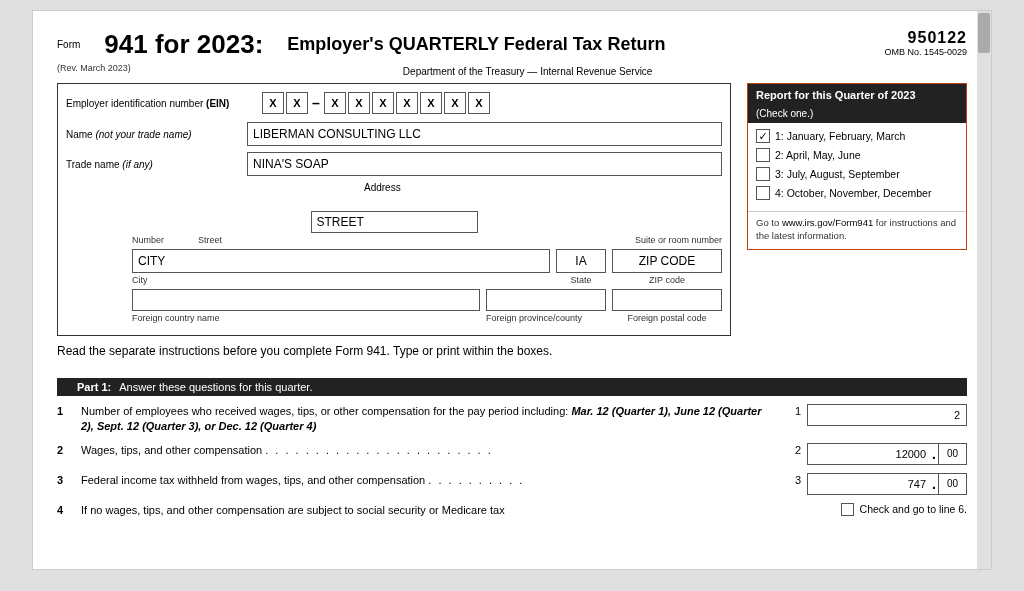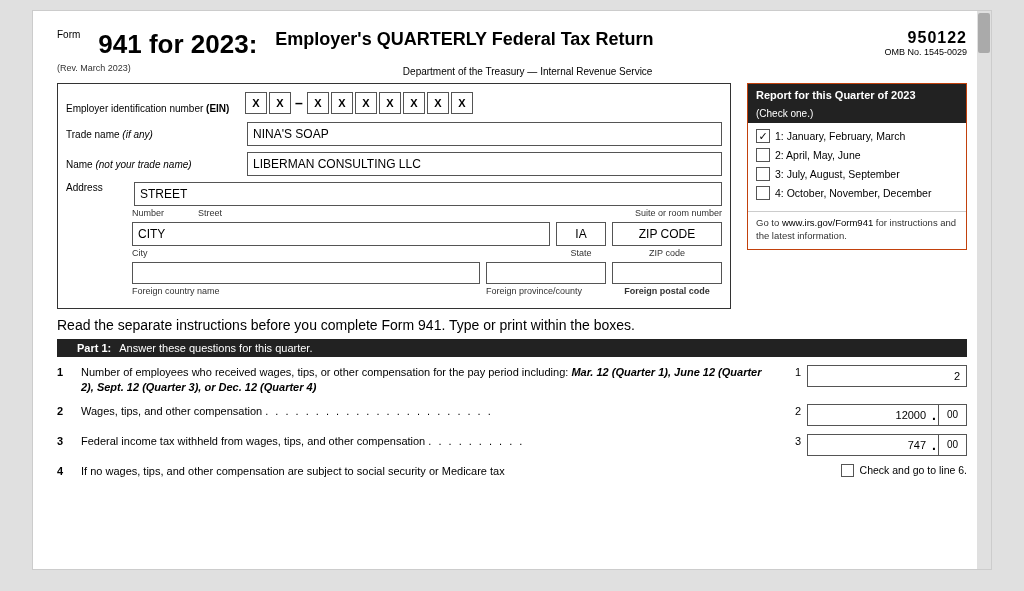--- a/index.html
+++ b/index.html
@@ -24,22 +24,22 @@
     
     .form-header {
       display: flex;
       justify-content: space-between;
       align-items: flex-start;
       margin-bottom: 6px;
     }
     .form-title-block { flex: 1; }
     .form-title-line {
       display: flex;
-      align-items: flex-start;
-      gap: 18px;
+      align-items: center;
+      gap: 24px;
     }
     .form-label-small { font-size: 10px; font-weight: normal; }
     .form-title-big { font-size: 26px; font-weight: bold; }
     .form-title-desc { font-size: 18px; font-weight: bold; }
     .form-rev { font-size: 9px; color: #333; margin-top: 1px; }
     .form-dept { font-size: 10px; text-align: center; flex: 1; padding-top: 4px; }
     .omb-block { text-align: right; font-size: 10px; }
     .omb-number { font-size: 16px; font-weight: bold; letter-spacing: 1px; }
     .omb-text { font-size: 9px; }
 
@@ -48,23 +48,23 @@
       display: flex;
       gap: 16px;
       margin-bottom: 8px;
     }
     .left-form { flex: 1; border: 1px solid #333; padding: 8px; }
     .right-quarter { width: 220px; }
 
     
     .ein-row {
       display: flex;
-      align-items: flex-end;
+      align-items: center;
       margin-bottom: 8px;
-      gap: 4px;
+      gap: 21px;
     }
     .ein-label { font-size: 10px; width: 175px; flex-shrink: 0; }
     .ein-bold { font-weight: bold; }
     .ein-boxes {
       display: flex;
       align-items: center;
       gap: 2px;
     }
     .ein-box {
       width: 22px; height: 22px;
@@ -88,23 +88,24 @@
       border: 1px solid #555;
       padding: 3px 5px;
       font-size: 12px;
       height: 24px;
     }
 
     
     .address-block { margin-top: 4px; }
     .address-row1 {
       display: flex;
-      align-items: flex-start;
-      gap: 8px;
+      align-items: center;
+      gap: 18px;
       margin-bottom: 2px;
+      flex-direction: column;
     }
     .address-label { font-size: 10px; width: 60px; flex-shrink: 0; }
     .street-field {
       flex: 1;
       border: 1px solid #555;
       padding: 3px 5px;
       font-size: 12px;
       height: 24px;
     }
     .address-sublabels {
@@ -192,22 +193,22 @@
       padding: 4px 8px 6px;
       font-size: 9.5px;
       line-height: 1.4;
       color: #333;
       border-top: 1px solid #ccc;
     }
     .irs-link { color: #000; }
 
     
     .instructions-line {
-      font-size: 14px;
-      margin-bottom: 6px;
+      font-size: 12px;
+      margin-bottom: 20px;
       margin-top: 4px;
     }
 
     
     .part-header {
       display: flex;
       align-items: center;
       gap: 8px;
       background: #222;
       color: white;
@@ -339,30 +340,30 @@
           <div class="ein-box">X</div>
           <div class="ein-box">X</div>
           <div class="ein-box">X</div>
           <div class="ein-box">X</div>
           <div class="ein-box">X</div>
         </div>
       </div>
 
       <div class="form-row">
         <div class="row-label">
-          Trade name <span class="row-label-italic">(if any)</span>
-        </div>
-        <input class="text-field" type="text" value="NINA'S SOAP" style="">
+          Name <span class="row-label-italic">(not your trade name)</span>
+        </div>
+        <input class="text-field" type="text" value="LIBERMAN CONSULTING LLC" style="">
       </div>
 
       <div class="form-row">
         <div class="row-label">
-          Name <span class="row-label-italic">(not your trade name)</span>
-        </div>
-        <input class="text-field" type="text" value="LIBERMAN CONSULTING LLC" style="">
+          Trade name <span class="row-label-italic">(if any)</span>
+        </div>
+        <input class="text-field" type="text" value="NINA'S SOAP" style="">
       </div>
 
       <div class="address-block">
         <div class="address-row1">
           <div class="address-label">Address</div>
           <input class="street-field" type="text" value="STREET" style="">
         </div>
         <div class="address-sublabels">
           <span class="sub-label sub-number">Number</span>
           <span class="sub-label sub-street">Street</span>
@@ -379,21 +380,21 @@
           <span class="sub-label addr2-zip">ZIP code</span>
         </div>
         <div class="address-row3">
           <input class="foreign-field" type="text" style="">
           <input class="foreign-province" type="text" style="">
           <input class="foreign-postal" type="text" style="">
         </div>
         <div class="address-row3-labels address-row2-labels">
           <span class="sub-label addr2-city">Foreign country name</span>
           <span class="sub-label" style="width:120px;">Foreign province/county</span>
-          <span class="sub-label" style="width:110px;text-align:center;font-weight:bold;">Foreign postal code</span>
+          <span class="sub-label" style="width:110px;text-align:center;">Foreign postal code</span>
         </div>
       </div>
     </div>
 
     <div class="right-quarter">
       <div class="quarter-box">
         <div class="quarter-header">Report for this Quarter of 2023</div>
         <div class="quarter-subheader">(Check one.)</div>
         <div class="quarter-options">
           <div class="quarter-option">

